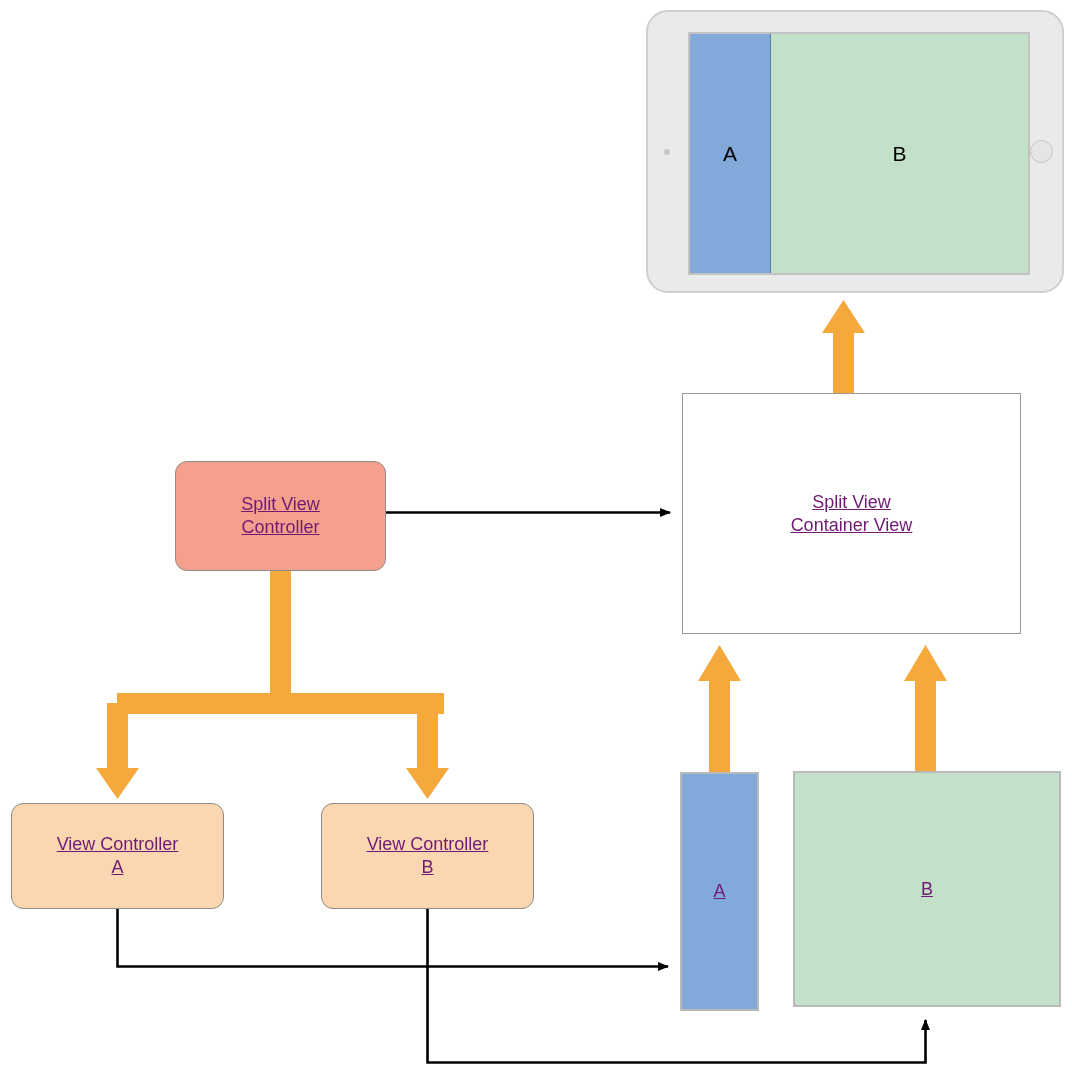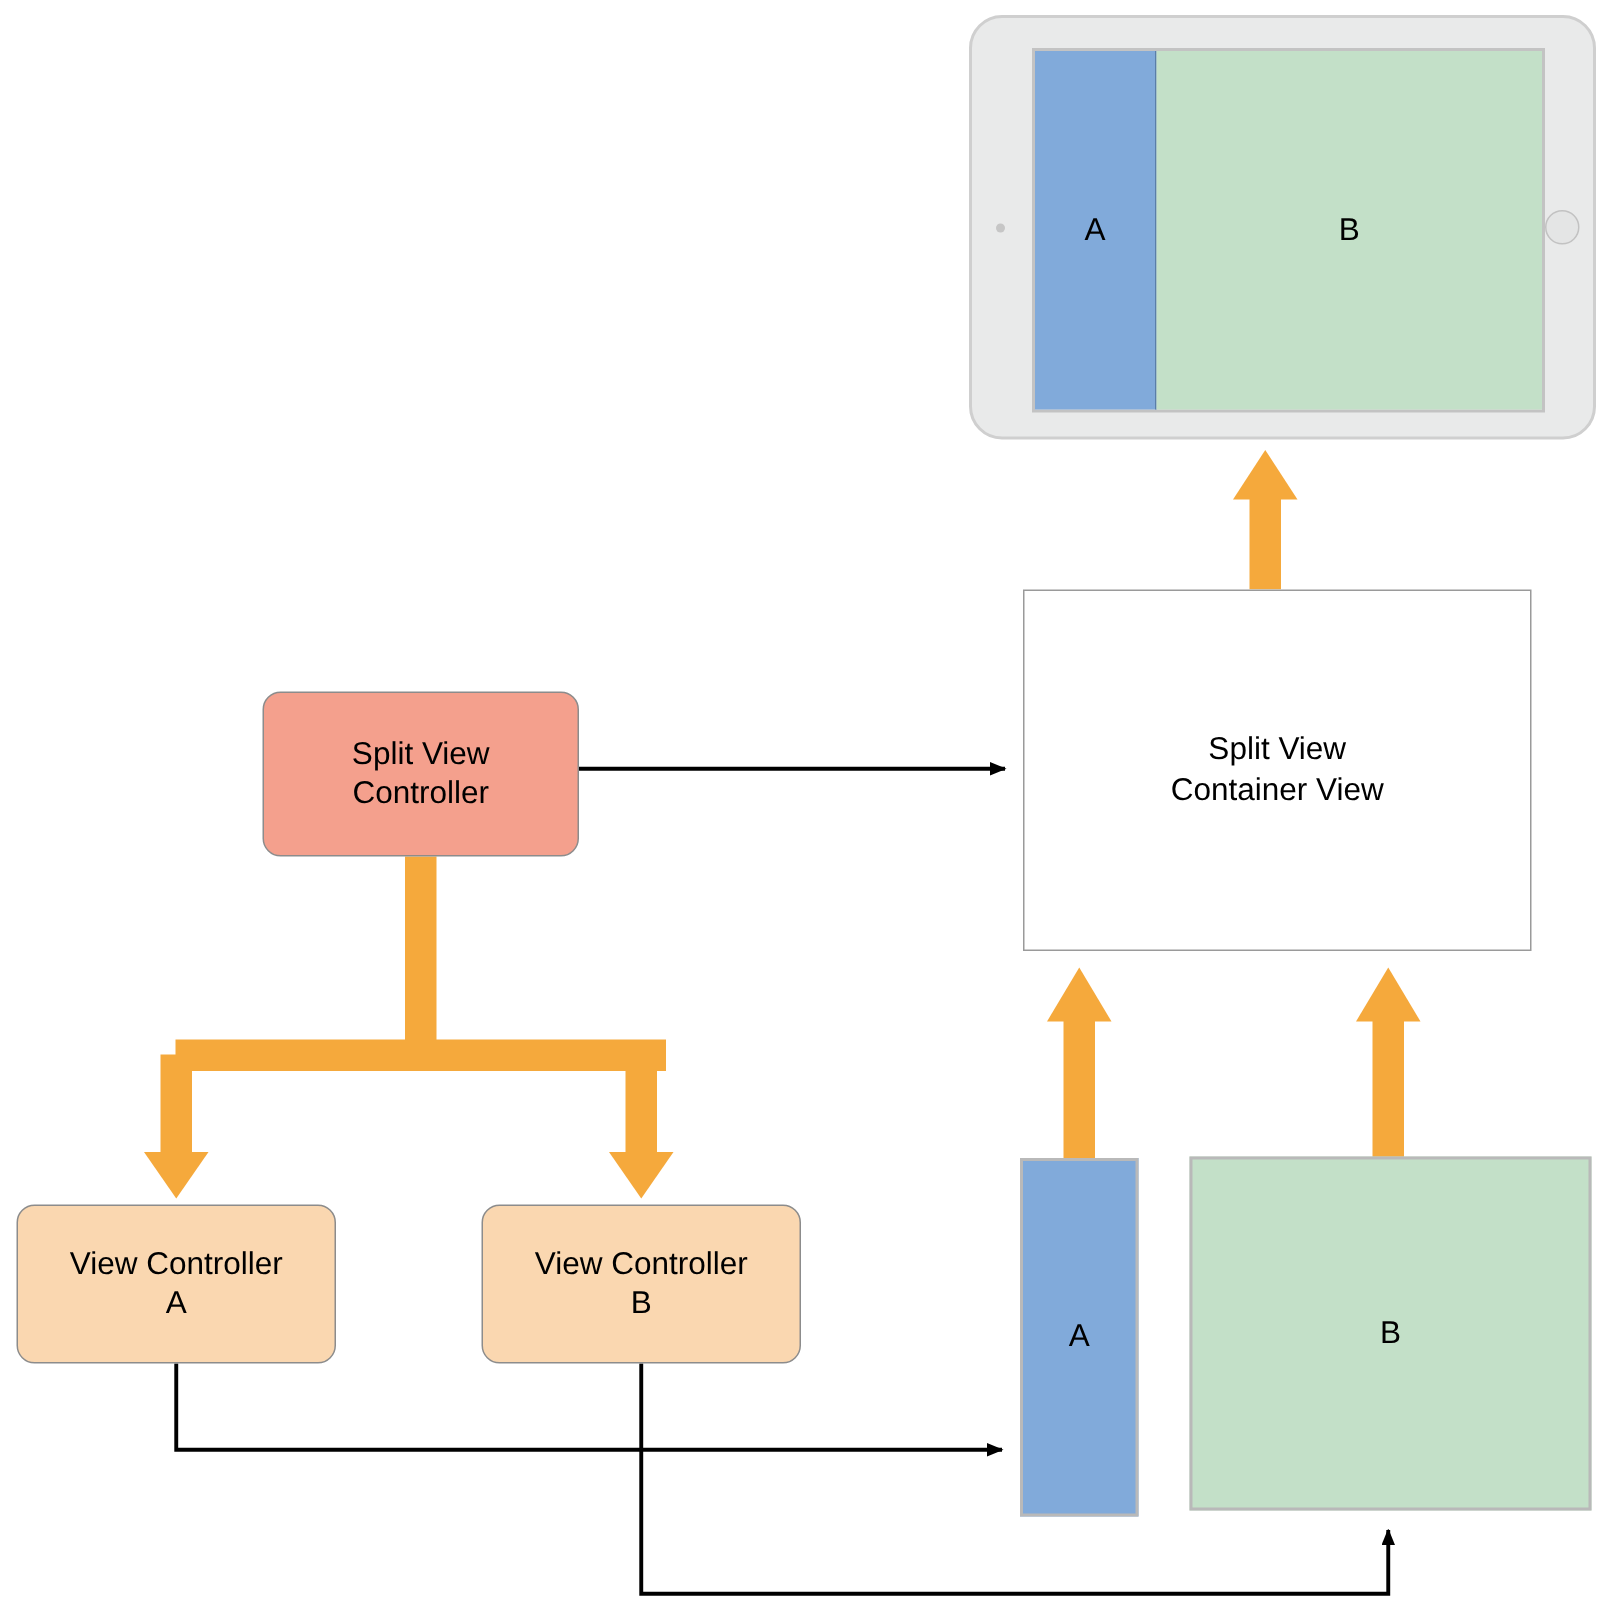--- a/index.html
+++ b/index.html
@@ -25,24 +25,25 @@
   }
 
   
   .node {
     position: absolute;
     box-sizing: border-box;
     display: flex;
     align-items: center;
     justify-content: center;
     text-align: center;
-    color: #000000;
-    font-size: 21px;
+    color: #701a75;
+    font-size: 18px;
     line-height: 1.26;
     white-space: pre-line;
+    text-decoration: underline;
   }
 
   .node.rounded { border-radius: 12px; }
 
   
   .n-svc {
     left: 175px; top: 461px;
     width: 211px; height: 110px;
     background: #f4a08d;
     border: 1.6px solid #8c8c8c;

